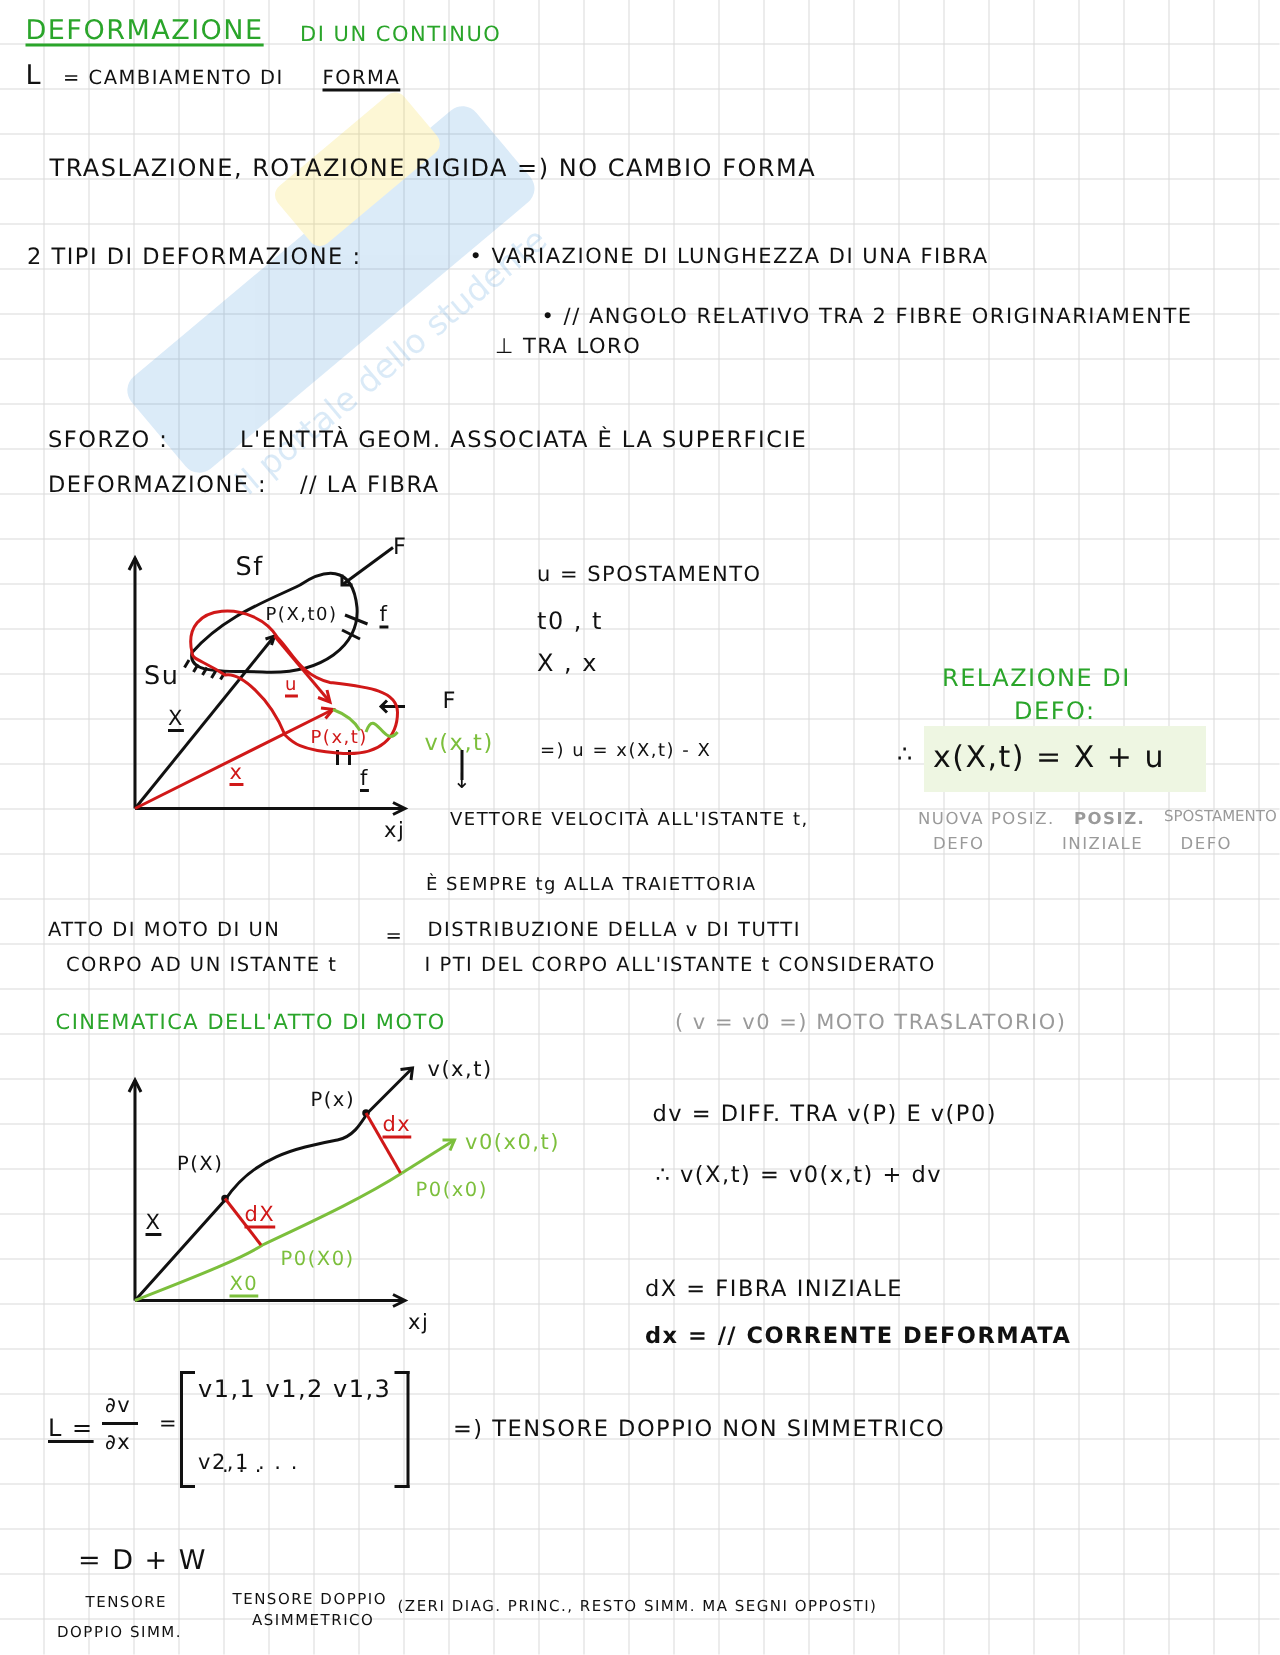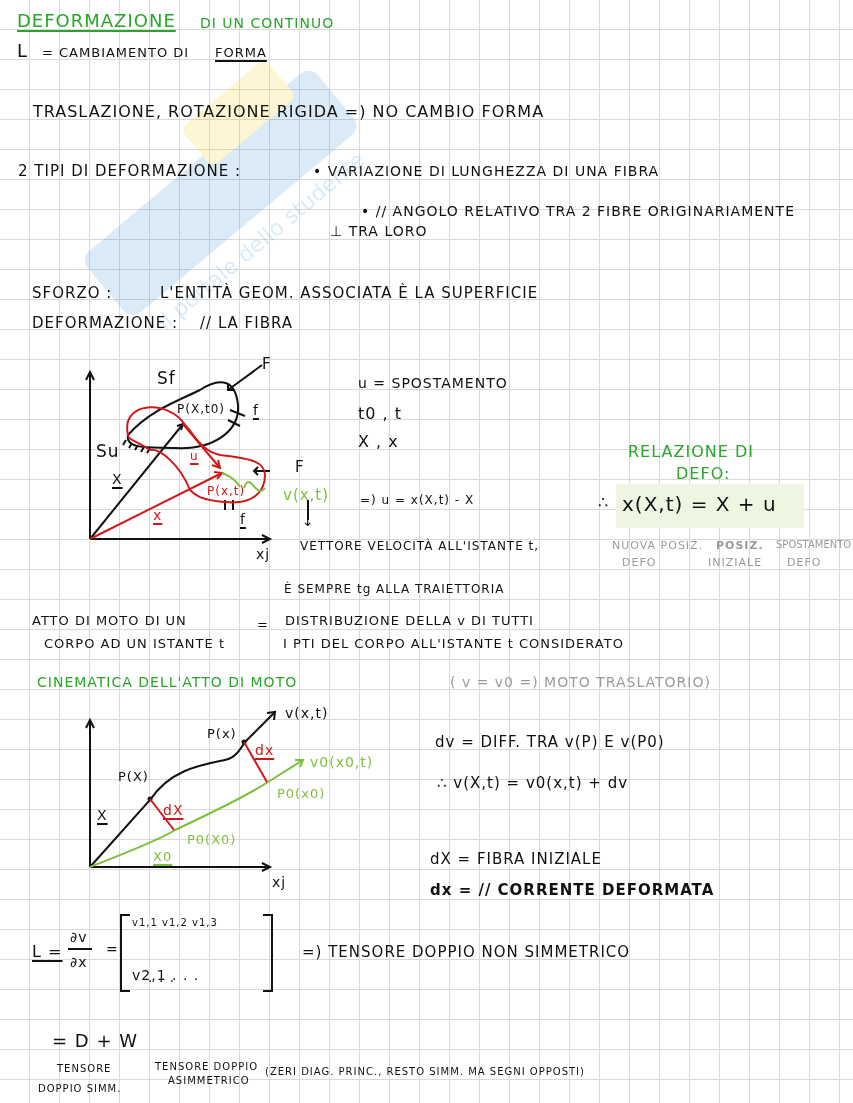--- a/index.html
+++ b/index.html
@@ -174,21 +174,21 @@
 <div class="t" style="left:430px;top:852px;font-size:15px;">dX = FIBRA INIZIALE</div>
 <div class="t" style="left:430px;top:883px;font-size:15px;font-weight:bold;">dx = // CORRENTE DEFORMATA</div>
 
 <div class="t u" style="left:32px;top:944px;font-size:16px;">L =</div>
 <div class="t" style="left:70px;top:930px;font-size:14px;">∂v</div>
 <div style="position:absolute;left:68px;top:948px;width:24px;height:2px;background:#111;"></div>
 <div class="t" style="left:70px;top:955px;font-size:14px;">∂x</div>
 <div class="t" style="left:106px;top:942px;font-size:14px;">=</div>
 <div class="bracket" style="left:120px;top:914px;height:74px;border-right:none;"></div>
 <div class="bracket" style="left:263px;top:914px;height:74px;border-left:none;"></div>
-<div class="t" style="left:132px;top:918px;font-size:10px;">v1,1   v1,2   v1,3</div>
+<div class="t" style="left:132px;top:918px;font-size:16px;">v1,1   v1,2   v1,3</div>
 <div class="t" style="left:132px;top:945px;font-size:14px;margin-top:23px;">v2,1    . . .</div>
 <div class="t" style="left:148px;top:970px;font-size:14px;">. . .</div>
 <div class="t" style="left:302px;top:945px;font-size:15px;">=) TENSORE DOPPIO NON SIMMETRICO</div>
 
 <div class="t" style="left:52px;top:1032px;font-size:18px;">= D + W</div>
 <div class="t" style="left:57px;top:1064px;font-size:10px;">TENSORE</div>
 <div class="t" style="left:38px;top:1084px;font-size:10px;">DOPPIO SIMM.</div>
 <div class="t" style="left:155px;top:1062px;font-size:10px;">TENSORE DOPPIO</div>
 <div class="t" style="left:168px;top:1076px;font-size:10px;">ASIMMETRICO</div>
 <div class="t" style="left:265px;top:1067px;font-size:10px;">(ZERI DIAG. PRINC., RESTO SIMM. MA SEGNI OPPOSTI)</div>

